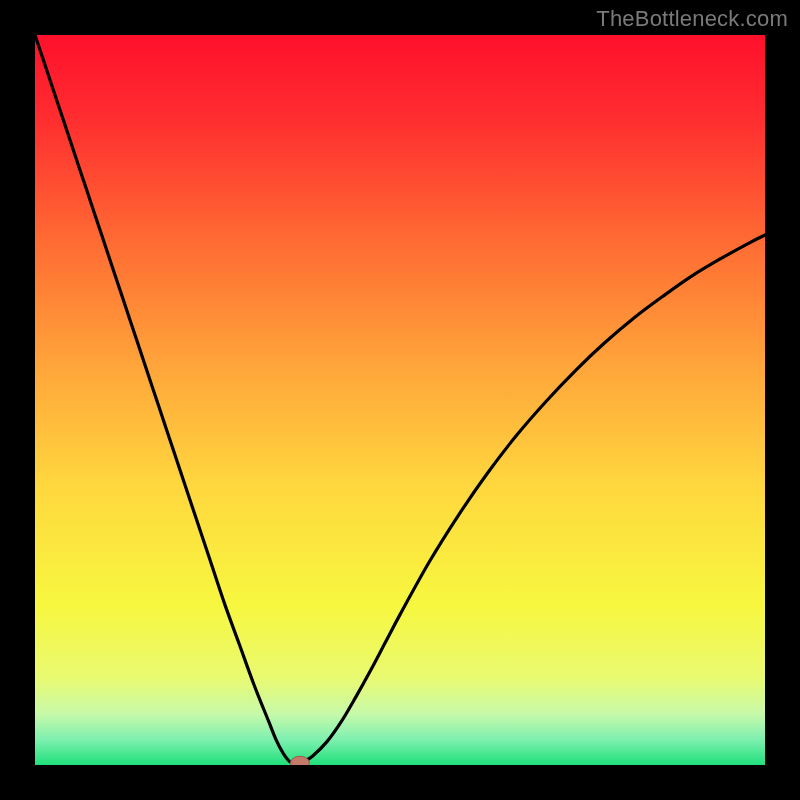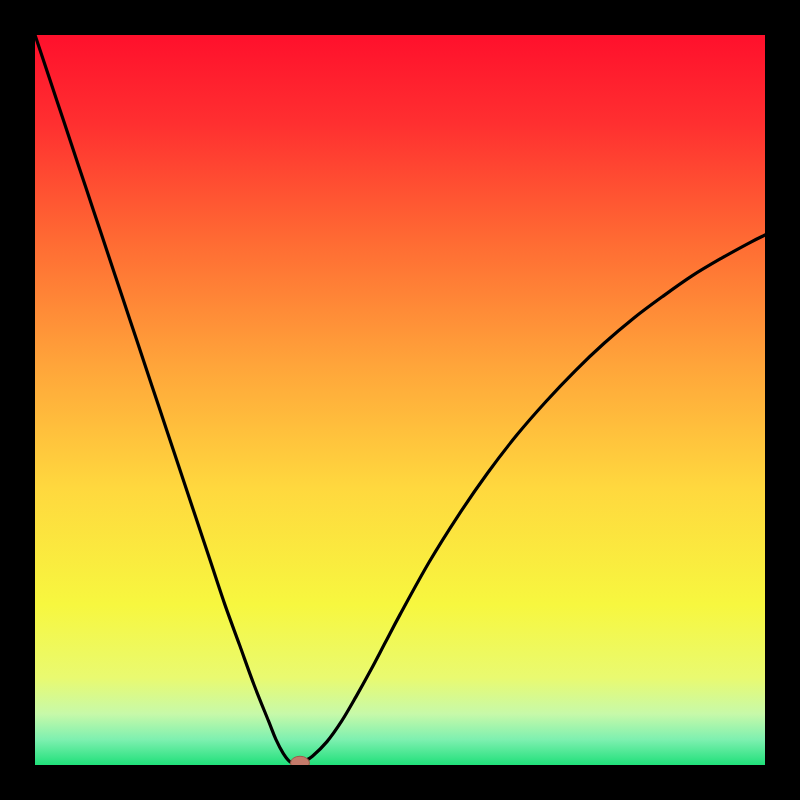--- a/index.html
+++ b/index.html
@@ -56,13 +56,14 @@
             <stop offset="96.5%" stop-color="#7ef0b0"></stop>
             <stop offset="100%" stop-color="#20e07a"></stop>
           </linearGradient>
       </defs>
       <rect x="0" y="0" width="730" height="730" fill="url(#bgGrad)"></rect>
       <path id="curve-path" fill="none" stroke-width="3.2" stroke-linejoin="round" stroke-linecap="round" d="M 0.00 0.00 C 2.43 7.30, 9.73 29.20, 14.60 43.80 C 19.47 58.40, 24.33 73.00, 29.20 87.60 C 34.07 102.20, 38.93 116.80, 43.80 131.40 C 48.67 146.00, 53.53 160.60, 58.40 175.20 C 63.27 189.80, 68.13 204.40, 73.00 219.00 C 77.87 233.60, 82.73 248.20, 87.60 262.80 C 92.47 277.40, 97.33 292.00, 102.20 306.60 C 107.07 321.20, 111.93 335.80, 116.80 350.40 C 121.67 365.00, 126.53 379.60, 131.40 394.20 C 136.27 408.80, 141.13 423.40, 146.00 438.00 C 150.87 452.60, 155.73 467.20, 160.60 481.80 C 165.47 496.40, 170.33 511.00, 175.20 525.60 C 180.07 540.20, 184.93 555.41, 189.80 569.40 C 194.67 583.39, 199.53 596.17, 204.40 609.55 C 209.27 622.93, 214.13 636.93, 219.00 649.70 C 223.87 662.48, 229.95 677.08, 233.60 686.20 C 237.25 695.33, 238.47 699.10, 240.90 704.45 C 243.33 709.80, 245.77 714.55, 248.20 718.32 C 250.63 722.09, 253.07 725.62, 255.50 727.08 C 257.93 728.54, 260.37 727.32, 262.80 727.08 C 265.23 726.84, 267.67 726.59, 270.10 725.62 C 272.53 724.65, 273.75 724.40, 277.40 721.24 C 281.05 718.08, 287.13 712.48, 292.00 706.64 C 296.87 700.80, 301.73 693.74, 306.60 686.20 C 311.47 678.66, 316.33 669.90, 321.20 661.38 C 326.07 652.86, 330.93 644.10, 335.80 635.10 C 340.67 626.10, 345.53 616.61, 350.40 607.36 C 355.27 598.11, 357.70 593.00, 365.00 579.62 C 372.30 566.24, 384.47 543.61, 394.20 527.06 C 403.93 510.51, 413.67 495.18, 423.40 480.34 C 433.13 465.50, 442.87 451.38, 452.60 438.00 C 462.33 424.62, 472.07 411.96, 481.80 400.04 C 491.53 388.12, 501.27 377.17, 511.00 366.46 C 520.73 355.75, 530.47 345.53, 540.20 335.80 C 549.93 326.07, 559.67 316.82, 569.40 308.06 C 579.13 299.30, 588.87 291.03, 598.60 283.24 C 608.33 275.45, 618.07 268.40, 627.80 261.34 C 637.53 254.28, 647.27 247.23, 657.00 240.90 C 666.73 234.57, 676.47 228.98, 686.20 223.38 C 695.93 217.78, 708.10 211.21, 715.40 207.32 C 722.70 203.43, 727.57 201.24, 730.00 200.02" stroke="#000000"></path>
       <ellipse id="min-marker" cx="264.99" cy="727.81" rx="9.49" ry="6.57" fill="#c47a6a" stroke="#9e5a4a" stroke-width="1"></ellipse>
     </svg>
   </div>
 
+  <div class="watermark">TheBottleneck.com</div>
 </div>
 
 </body></html>

